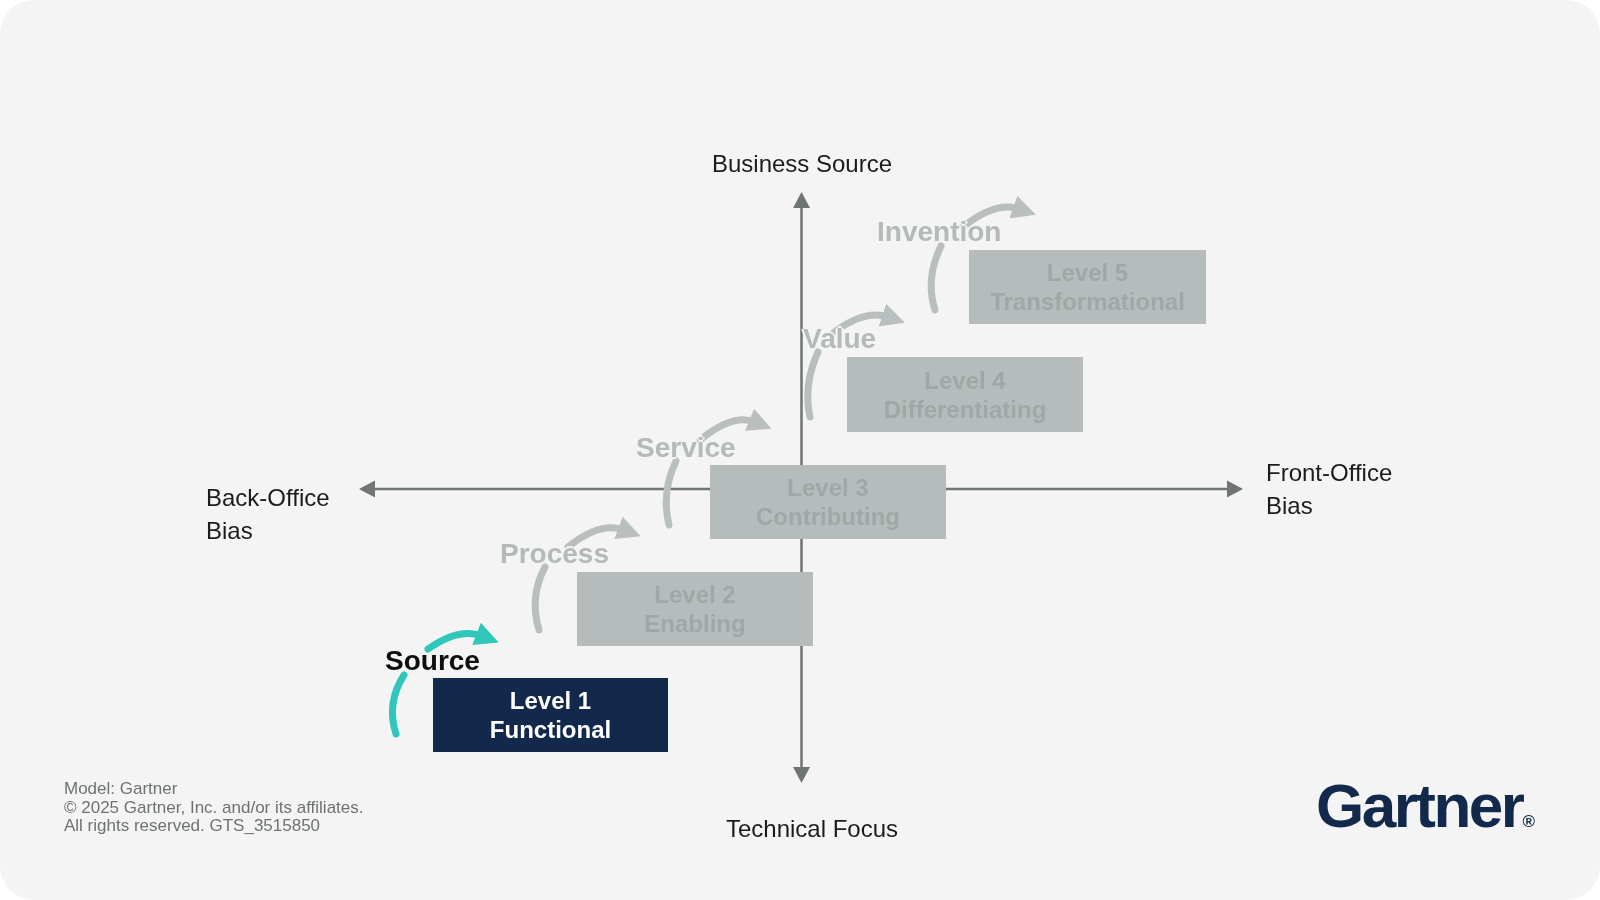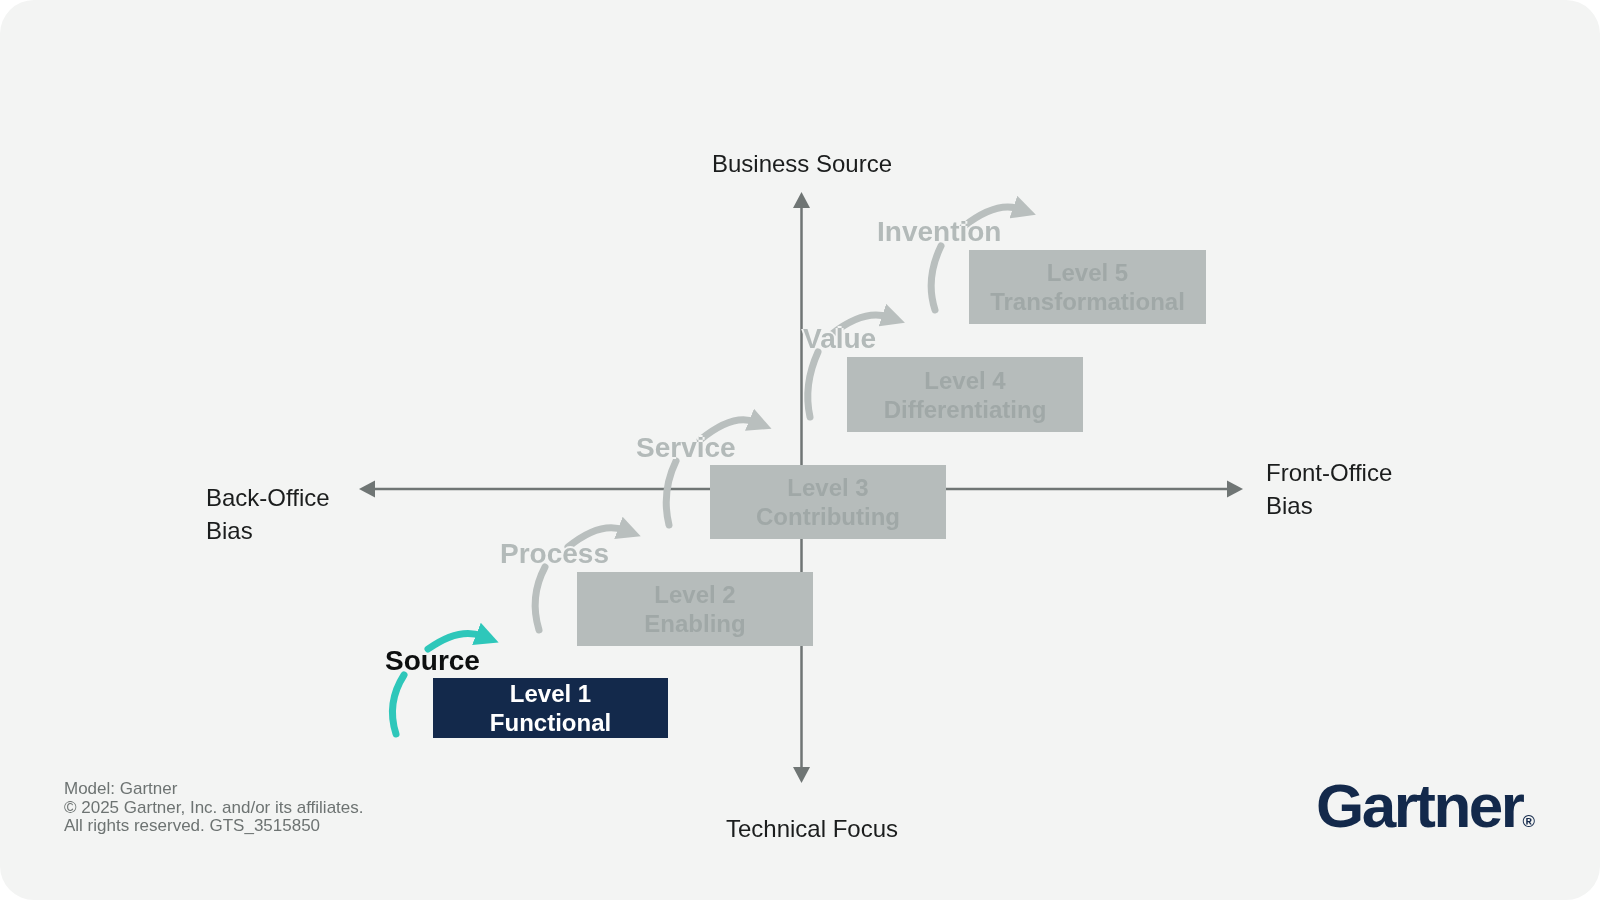--- a/index.html
+++ b/index.html
@@ -13,21 +13,21 @@
     font-size:48px;font-weight:800;letter-spacing:-1.2px;color:#13294b;
     line-height:1.05;
   }
   .layer{position:absolute;left:0;top:0;width:1600px;height:900px;}
   
   .box{
     position:absolute;display:flex;flex-direction:column;align-items:center;justify-content:center;
     text-align:center;font-weight:700;font-size:24px;line-height:29px;
     background:#b6bcbb;color:#a0a8a7;
   }
-  .box.l1{left:433px;top:678px;width:235px;height:60px;background:#13294b;color:#ffffff;}
+  .box.l1{left:433px;top:678px;width:235px;height:74px;background:#13294b;color:#ffffff;}
   .box.l2{left:577px;top:572px;width:236px;height:74px;}
   .box.l3{left:710px;top:465px;width:236px;height:74px;}
   .box.l4{left:847px;top:357px;width:236px;height:75px;}
   .box.l5{left:969px;top:250px;width:237px;height:74px;}
   
   .step{
     position:absolute;font-size:28px;font-weight:700;color:#b3bab9;white-space:nowrap;
     text-shadow:2px 0 0 #f3f4f3,-2px 0 0 #f3f4f3,0 2px 0 #f3f4f3,0 -2px 0 #f3f4f3;
   }
   .step.asset{left:385px;top:645px;color:#0d0f0f;}

